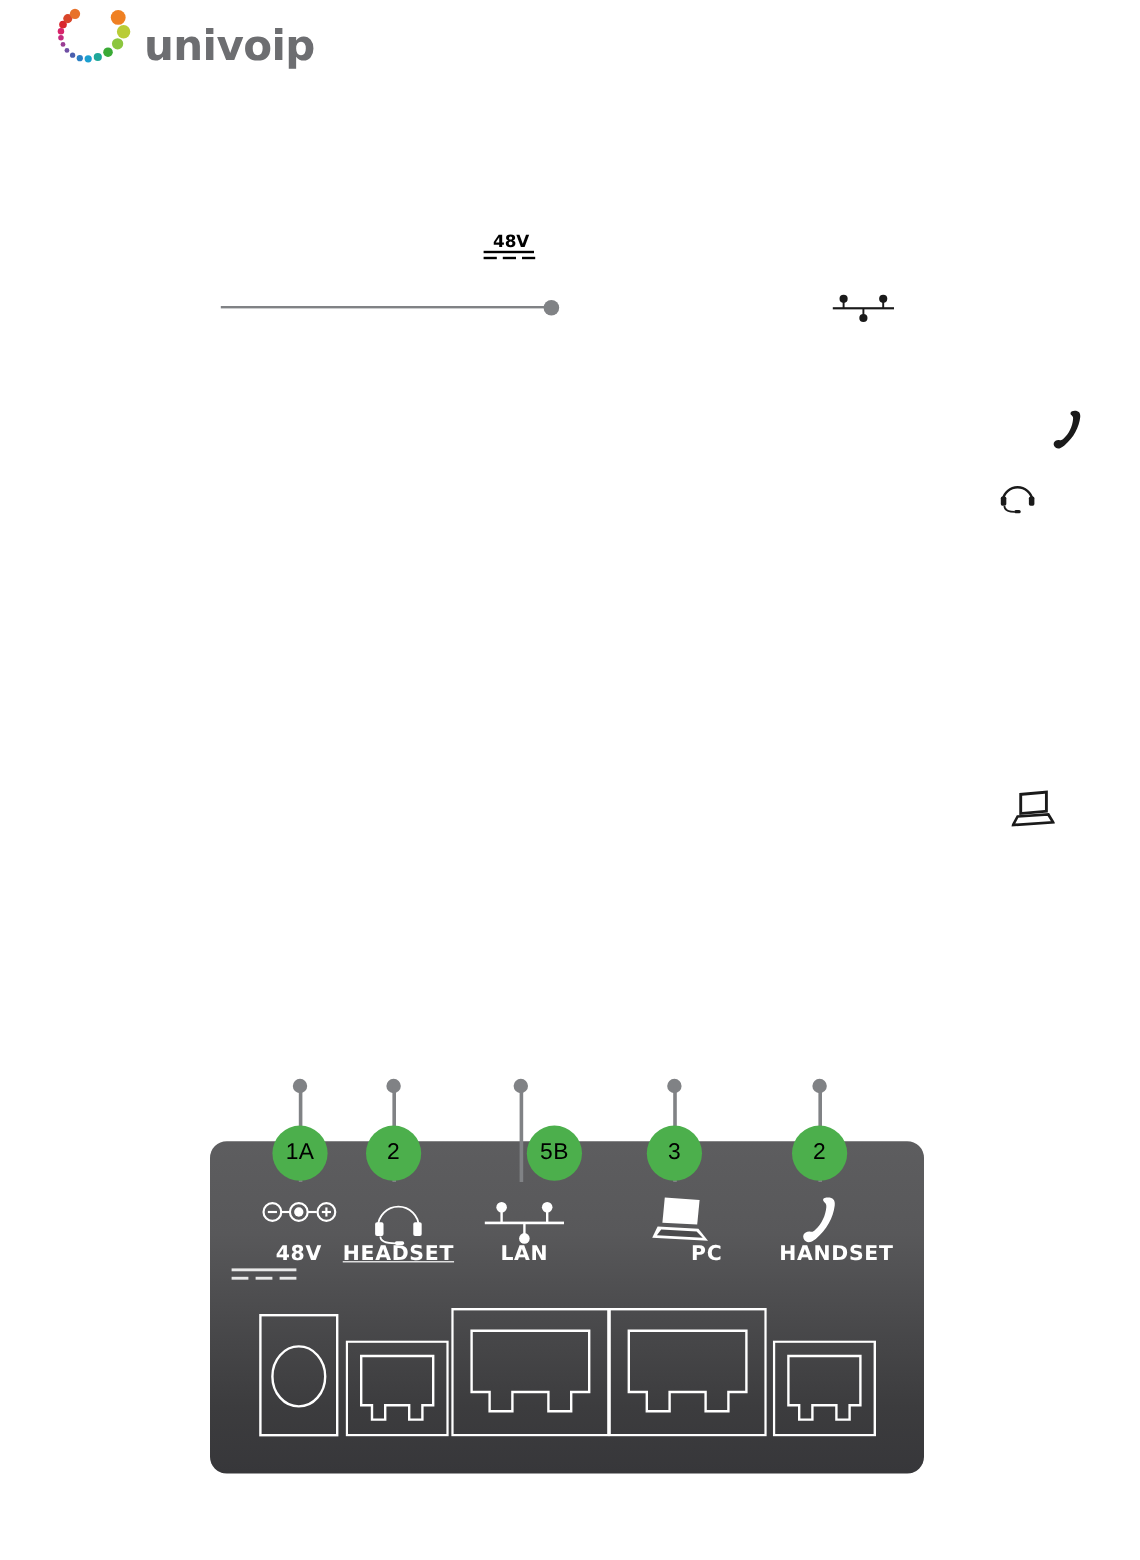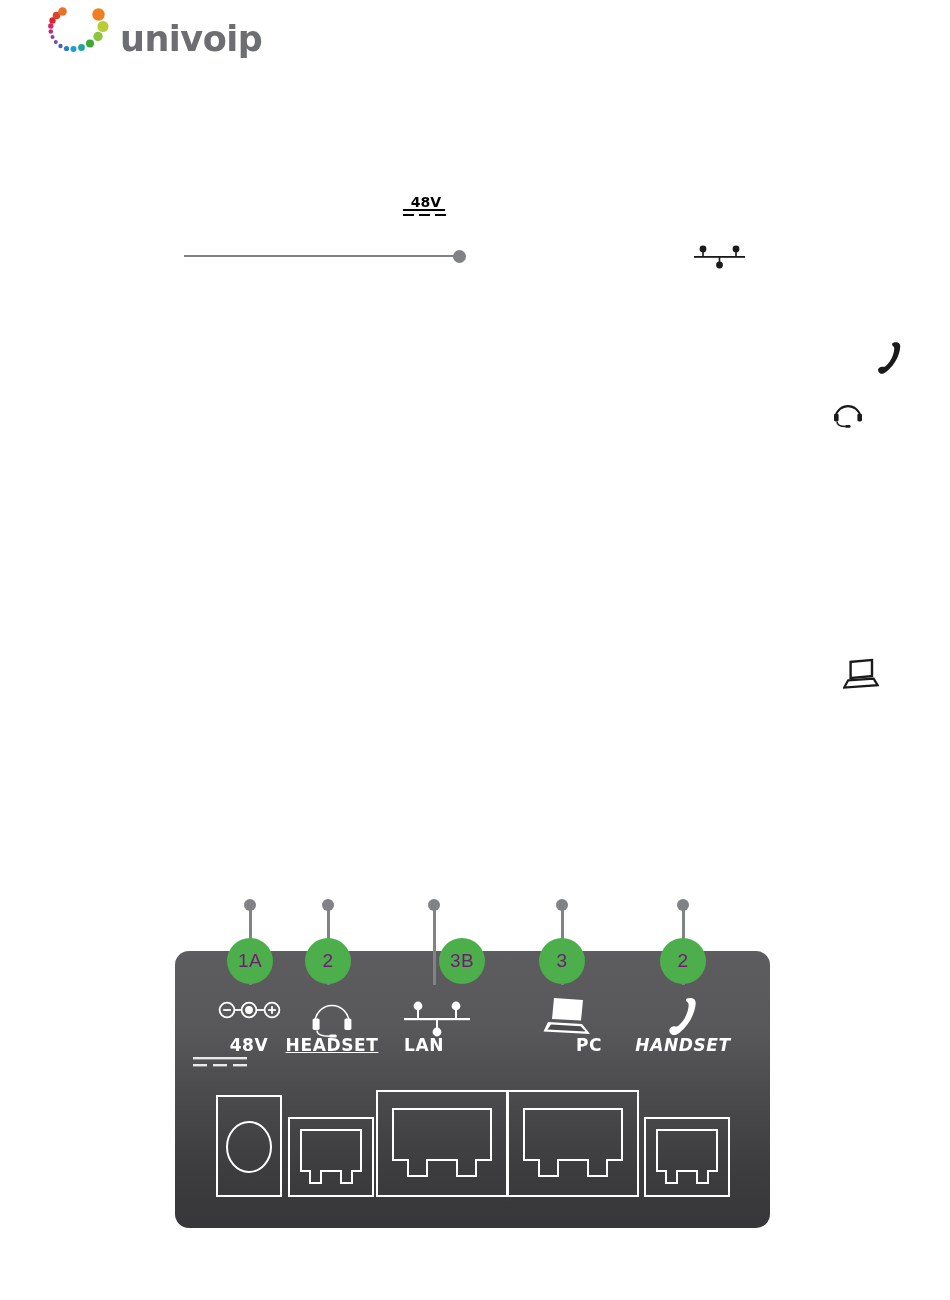--- a/index.html
+++ b/index.html
@@ -79,21 +79,21 @@
     position: absolute;
     width: 12px; height: 12px;
     border-radius: 50%;
     background: #808285;
   }
   .marker-circle {
     position: absolute;
     width: 46px; height: 46px;
     border-radius: 50%;
     background: #4caf4c;
-    color: #701a75;
+    color: #000000;
     display: flex;
     align-items: center;
     justify-content: center;
     font-family: "Liberation Sans", sans-serif;
     font-size: 19px;
     font-weight: 400;
     letter-spacing: 0.3px;
   }
 
   
@@ -191,21 +191,21 @@
 <div class="marker-dot" style="left:244px; top:899px;"></div>
 <div class="marker-stem" style="left:248.5px; top:905px; height:80px;"></div>
 <div class="marker-circle" style="left:227px; top:938px;">1A</div>
 
 <div class="marker-dot" style="left:322px; top:899px;"></div>
 <div class="marker-stem" style="left:326.5px; top:905px; height:80px;"></div>
 <div class="marker-circle" style="left:305px; top:938px;">2</div>
 
 <div class="marker-dot" style="left:428px; top:899px;"></div>
 <div class="marker-stem" style="left:432.5px; top:905px; height:80px;"></div>
-<div class="marker-circle" style="left:439px; top:938px;">3B</div>
+<div class="marker-circle" style="left:439px; top:938px;">5B</div>
 
 <div class="marker-dot" style="left:556px; top:899px;"></div>
 <div class="marker-stem" style="left:560.5px; top:905px; height:80px;"></div>
 <div class="marker-circle" style="left:539px; top:938px;">3</div>
 
 <div class="marker-dot" style="left:677px; top:899px;"></div>
 <div class="marker-stem" style="left:681.5px; top:905px; height:80px;"></div>
 <div class="marker-circle" style="left:660px; top:938px;">2</div>
 
 <svg class="port-icon" style="left:250px; top:1000px;" width="64" height="20" viewBox="0 0 64 20">
@@ -238,37 +238,37 @@
 
 <svg class="port-icon" style="left:437px; top:998px;" width="68" height="40" viewBox="0 0 68 40">
   <rect x="1" y="20" width="66" height="2.2" fill="#fff"></rect>
   <rect x="14.0" y="9" width="2.0" height="11.5" fill="#fff"></rect>
   <rect x="52.0" y="9" width="2.0" height="11.5" fill="#fff"></rect>
   <rect x="33.0" y="22" width="2.0" height="11.5" fill="#fff"></rect>
   <circle cx="15" cy="8" r="4.4" fill="#fff"></circle>
   <circle cx="53" cy="8" r="4.4" fill="#fff"></circle>
   <circle cx="34" cy="34" r="4.4" fill="#fff"></circle>
 </svg>
-<div class="port-label" style="left:424px; top:1035px;">LAN</div>
+<div class="port-label" style="left:437px; top:1035px;">LAN</div>
 
 <svg class="port-icon" style="left:568px; top:996px;" width="52" height="42" viewBox="0 0 52 42">
   <path d="M12.0 2.0 L41.0 4.0 L39.0 24.5 L10.0 23.0 Z" fill="#fff"></path>
   <path d="M6.0 26.0 L40.0 28.0 L48.0 38.0 L1.5 35.5 Z" fill="#fff"></path>
   <path d="M9.0 28.5 L38.5 30.2 L43.6 35.4 L5.4 33.4 Z" fill="#4a4a4c"></path>
 </svg>
 <div class="port-label" style="left:589px; top:1035px;">PC</div>
 
 <svg class="port-icon" style="left:683px; top:996px;" width="34" height="42" viewBox="0 0 34 42">
   <path d="M24.0 2.0 C28.0 2.0 30.2 4.2 29.6 8.6 C28.4 18.6 23.0 29.0 13.8 36.4
            C10.8 38.8 7.8 39.8 5.8 38.6 C3.8 37.4 2.8 35.0 3.6 33.0
            C4.4 31.0 7.2 29.8 9.6 30.4 C11.0 30.8 11.8 30.4 13.4 28.8
            C18.8 23.8 22.0 16.8 22.6 10.0 C22.8 8.0 22.4 7.0 21.0 5.8
            C19.0 4.0 19.6 2.0 24.0 2.0 Z" fill="#fff"></path>
 </svg>
-<div class="port-label" style="left:683px; top:1035px;font-style:italic;">HANDSET</div>
+<div class="port-label" style="left:697px; top:1035px;">HANDSET</div>
 
 <div class="jack" style="left:216px; top:1095px; width:66px; height:102px;">
   <svg width="62" height="98" viewBox="0 0 62 98" style="position:absolute; left:0; top:0;">
     <ellipse cx="31" cy="50" rx="22" ry="25" fill="none" stroke="#fff" stroke-width="2"></ellipse>
   </svg>
 </div>
 
 <svg class="jack-svg" style="left:288px; top:1117px;" width="86" height="80" viewBox="0 0 86 80">
   <rect x="1" y="1" width="84" height="78" fill="none" stroke="#fff" stroke-width="2"></rect>
   <path d="M13 13 L73 13 L73 54 L64 54 L64 66 L53 66 L53 54 L33 54 L33 66 L22 66 L22 54 L13 54 Z" fill="none" stroke="#fff" stroke-width="2"></path>

